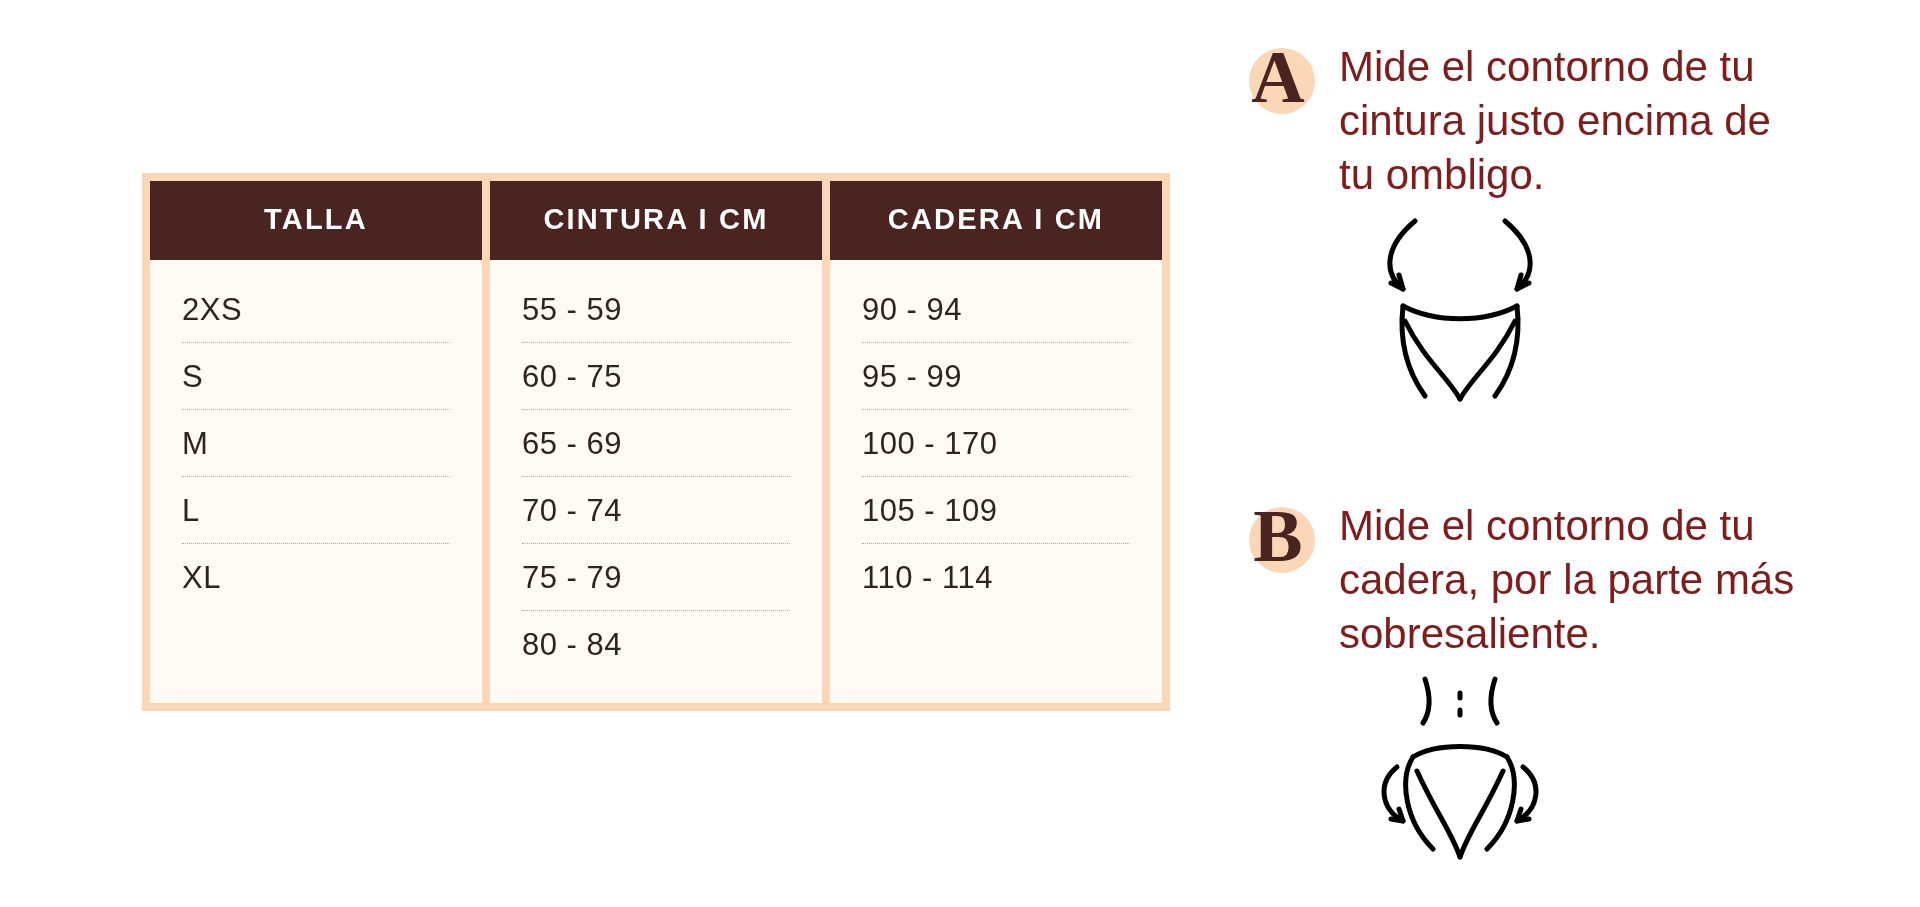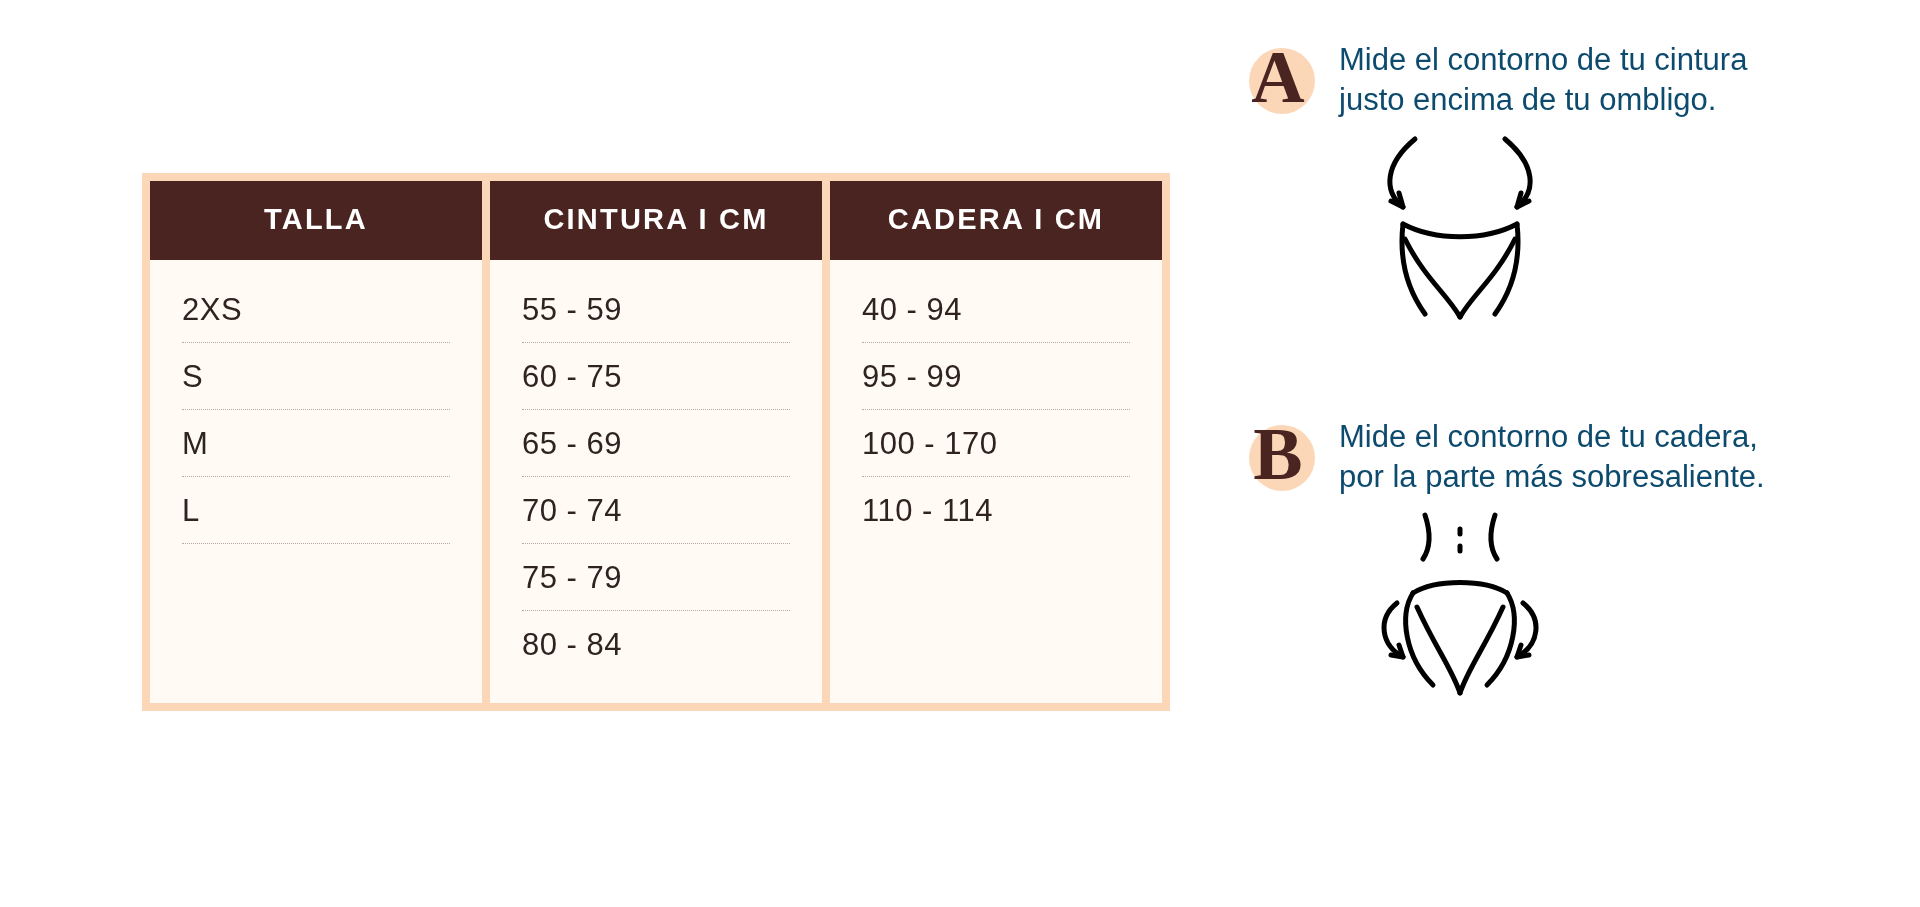--- a/index.html
+++ b/index.html
@@ -100,23 +100,23 @@
     top: 10px;
     width: 86px;
     text-align: center;
     font-family: "Liberation Serif", serif;
     font-weight: bold;
     font-size: 74px;
     color: #4a2420;
     line-height: 1;
   }
   .tip-text {
-    font-size: 31px;
+    font-size: 42px;
     line-height: 1.28;
-    color: #0c4a6e;
+    color: #7f1d1d;
     margin-left: 18px;
     margin-top: 10px;
     max-width: 470px;
   }
   .tip-figure {
     margin-top: 10px;
     margin-left: 130px;
   }
 
   .tip-b {
@@ -130,41 +130,43 @@
 
   <div class="table-wrap">
 
     <div class="col">
       <div class="col-head">TALLA</div>
       <div class="col-body">
         <div class="cell">2XS</div>
         <div class="cell">S</div>
         <div class="cell">M</div>
         <div class="cell">L</div>
+        <div class="cell last">XL</div>
       </div>
     </div>
 
     <div class="col">
       <div class="col-head">CINTURA I CM</div>
       <div class="col-body">
         <div class="cell">55 - 59</div>
         <div class="cell">60 - 75</div>
         <div class="cell">65 - 69</div>
         <div class="cell">70 - 74</div>
         <div class="cell">75 - 79</div>
         <div class="cell last">80 - 84</div>
       </div>
     </div>
 
     <div class="col">
       <div class="col-head">CADERA I CM</div>
       <div class="col-body">
-        <div class="cell">40 - 94</div>
+        <div class="cell">90 - 94</div>
         <div class="cell">95 - 99</div>
         <div class="cell">100 - 170</div>
+        <div class="cell">105 - 109</div>
         <div class="cell last">110 - 114</div>
       </div>
     </div>
 
   </div>
 
   <div class="tips">
 
     <div class="tip">
       <div class="tip-head">

